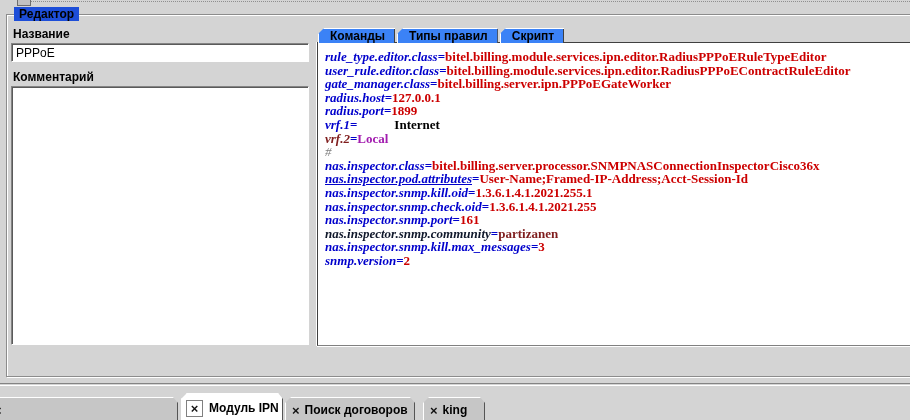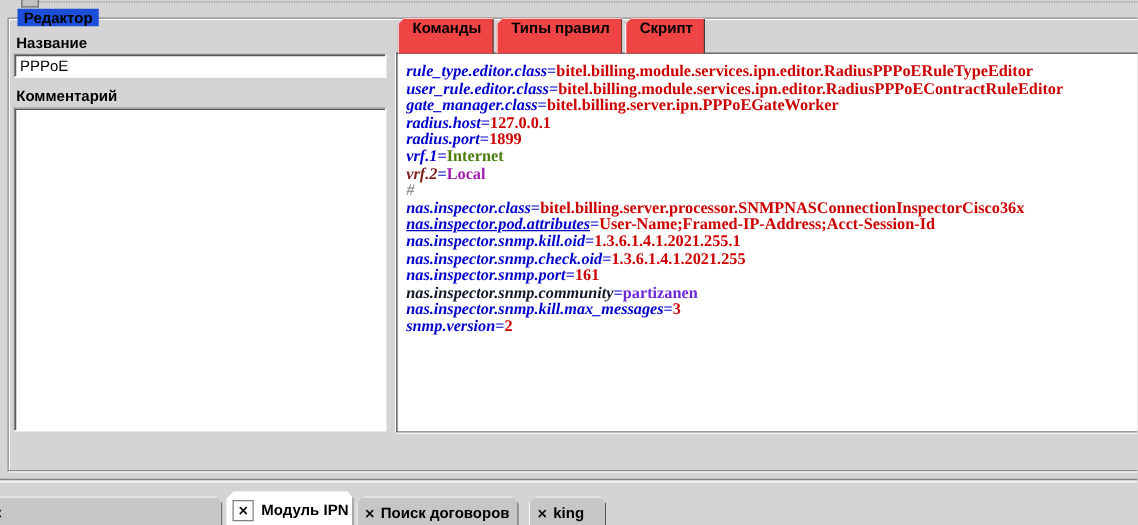--- a/index.html
+++ b/index.html
@@ -35,22 +35,22 @@
   .comment-box{
     position:absolute;left:11px;top:86px;width:292px;height:253px;
     background:#fff;border:1px solid;border-color:#848484 #ffffff #ffffff #848484;
     box-shadow:inset 1px 1px 0 #5a5a5a;
     font-family:"Liberation Sans",sans-serif;font-size:12px;color:#000;resize:none;outline:none;
   }
 
   
   .top-tabs{position:absolute;left:318px;top:24px;height:19px;display:flex;align-items:flex-end;gap:2px;z-index:3;}
   .ttab{
-    box-sizing:border-box;height:29px;padding:1px 10px 0 12px;
-    background:#ef4444;font-size:12px;font-weight:bold;color:#000;white-space:nowrap;
+    box-sizing:border-box;height:15px;padding:1px 10px 0 12px;
+    background:#3b82f6;font-size:12px;font-weight:bold;color:#000;white-space:nowrap;
     clip-path:polygon(0 100%,0 6px,6px 0,100% 0,100% 100%);
     box-shadow:inset 0 1px 0 #ffffff,inset 1px 0 0 #ffffff,inset -1px 0 0 #404040;
     cursor:default;
   }
   .ttab.active{
     height:20px;padding-top:3px;background:#d4d4d4;position:relative;z-index:4;
   }
 
   
   .config-panel{
@@ -117,29 +117,29 @@
     <div class="ttab">Скрипт</div>
   </div>
 
 <div class="config-panel">
   <div class="config-lines" id="config-lines">
       <div class="cfg-line"><span class="cfg-key" style="color: rgb(0, 0, 204);">rule_type.editor.class</span><span class="cfg-eq" style="color: rgb(0, 0, 204);">=</span><span class="cfg-val" style="color: rgb(204, 0, 0);">bitel.billing.module.services.ipn.editor.RadiusPPPoERuleTypeEditor</span></div>
       <div class="cfg-line"><span class="cfg-key" style="color: rgb(0, 0, 204);">user_rule.editor.class</span><span class="cfg-eq" style="color: rgb(0, 0, 204);">=</span><span class="cfg-val" style="color: rgb(204, 0, 0);">bitel.billing.module.services.ipn.editor.RadiusPPPoEContractRuleEditor</span></div>
       <div class="cfg-line"><span class="cfg-key" style="color: rgb(0, 0, 204);">gate_manager.class</span><span class="cfg-eq" style="color: rgb(0, 0, 204);">=</span><span class="cfg-val" style="color: rgb(204, 0, 0);">bitel.billing.server.ipn.PPPoEGateWorker</span></div>
       <div class="cfg-line"><span class="cfg-key" style="color: rgb(0, 0, 204); font-style: italic;">radius.host</span><span class="cfg-eq" style="color: rgb(0, 0, 204);">=</span><span class="cfg-val" style="color: rgb(204, 0, 0);">127.0.0.1</span></div>
       <div class="cfg-line"><span class="cfg-key" style="color: rgb(0, 0, 204);">radius.port</span><span class="cfg-eq" style="color: rgb(0, 0, 204);">=</span><span class="cfg-val" style="color: rgb(204, 0, 0);">1899</span></div>
-      <div class="cfg-line"><span class="cfg-key" style="color: rgb(0, 0, 204);">vrf.1</span><span class="cfg-eq" style="color: rgb(0, 0, 204);">=</span><span class="cfg-val" style="color: #4d7c0f;">Internet</span></div>
+      <div class="cfg-line"><span class="cfg-key" style="color: rgb(0, 0, 204);">vrf.1</span><span class="cfg-eq" style="color: rgb(0, 0, 204);">=</span><span class="cfg-val" style="color: #000000; margin-left: 37px;">Internet</span></div>
       <div class="cfg-line"><span class="cfg-key" style="color: #7f1d1d;">vrf.2</span><span class="cfg-eq" style="color: rgb(0, 0, 204);">=</span><span class="cfg-val" style="color: #a21caf;">Local</span></div>
       <div class="cfg-line"><span class="cfg-comment" style="color: rgb(128, 128, 128);">#</span></div>
       <div class="cfg-line"><span class="cfg-key" style="color: rgb(0, 0, 204);">nas.inspector.class</span><span class="cfg-eq" style="color: rgb(0, 0, 204);">=</span><span class="cfg-val" style="color: rgb(204, 0, 0);">bitel.billing.server.processor.SNMPNASConnectionInspectorCisco36x</span></div>
       <div class="cfg-line"><span class="cfg-key" style="color: rgb(0, 0, 204); text-decoration: underline;">nas.inspector.pod.attributes</span><span class="cfg-eq" style="color: rgb(0, 0, 204);">=</span><span class="cfg-val" style="color: rgb(204, 0, 0);">User-Name;Framed-IP-Address;Acct-Session-Id</span></div>
       <div class="cfg-line"><span class="cfg-key" style="color: rgb(0, 0, 204);">nas.inspector.snmp.kill.oid</span><span class="cfg-eq" style="color: rgb(0, 0, 204);">=</span><span class="cfg-val" style="color: rgb(204, 0, 0);">1.3.6.1.4.1.2021.255.1</span></div>
       <div class="cfg-line"><span class="cfg-key" style="color: rgb(0, 0, 204);">nas.inspector.snmp.check.oid</span><span class="cfg-eq" style="color: rgb(0, 0, 204);">=</span><span class="cfg-val" style="color: rgb(204, 0, 0);">1.3.6.1.4.1.2021.255</span></div>
       <div class="cfg-line"><span class="cfg-key" style="color: rgb(0, 0, 204);">nas.inspector.snmp.port</span><span class="cfg-eq" style="color: rgb(0, 0, 204);">=</span><span class="cfg-val" style="color: rgb(204, 0, 0);">161</span></div>
-      <div class="cfg-line"><span class="cfg-key" style="color: #0f172a;">nas.inspector.snmp.community</span><span class="cfg-eq" style="color: rgb(0, 0, 204);">=</span><span class="cfg-val" style="color: #6d28d9; font-family: Liberation Serif, serif;">partizanen</span></div>
+      <div class="cfg-line"><span class="cfg-key" style="color: #0f172a;">nas.inspector.snmp.community</span><span class="cfg-eq" style="color: rgb(0, 0, 204);">=</span><span class="cfg-val" style="color: #7f1d1d; font-family: Liberation Serif, serif;">partizanen</span></div>
       <div class="cfg-line"><span class="cfg-key" style="color: rgb(0, 0, 204);">nas.inspector.snmp.kill.max_messages</span><span class="cfg-eq" style="color: rgb(0, 0, 204);">=</span><span class="cfg-val" style="color: rgb(204, 0, 0);">3</span></div>
       <div class="cfg-line"><span class="cfg-key" style="color: rgb(0, 0, 204);">snmp.version</span><span class="cfg-eq" style="color: rgb(0, 0, 204);">=</span><span class="cfg-val" style="color: rgb(204, 0, 0);">2</span></div>
     </div>
 </div>
 
 <div class="groove"></div>
 
 <div id="bottom-tabs">
     <div class="btab bt1">
       <span class="x">×</span>

